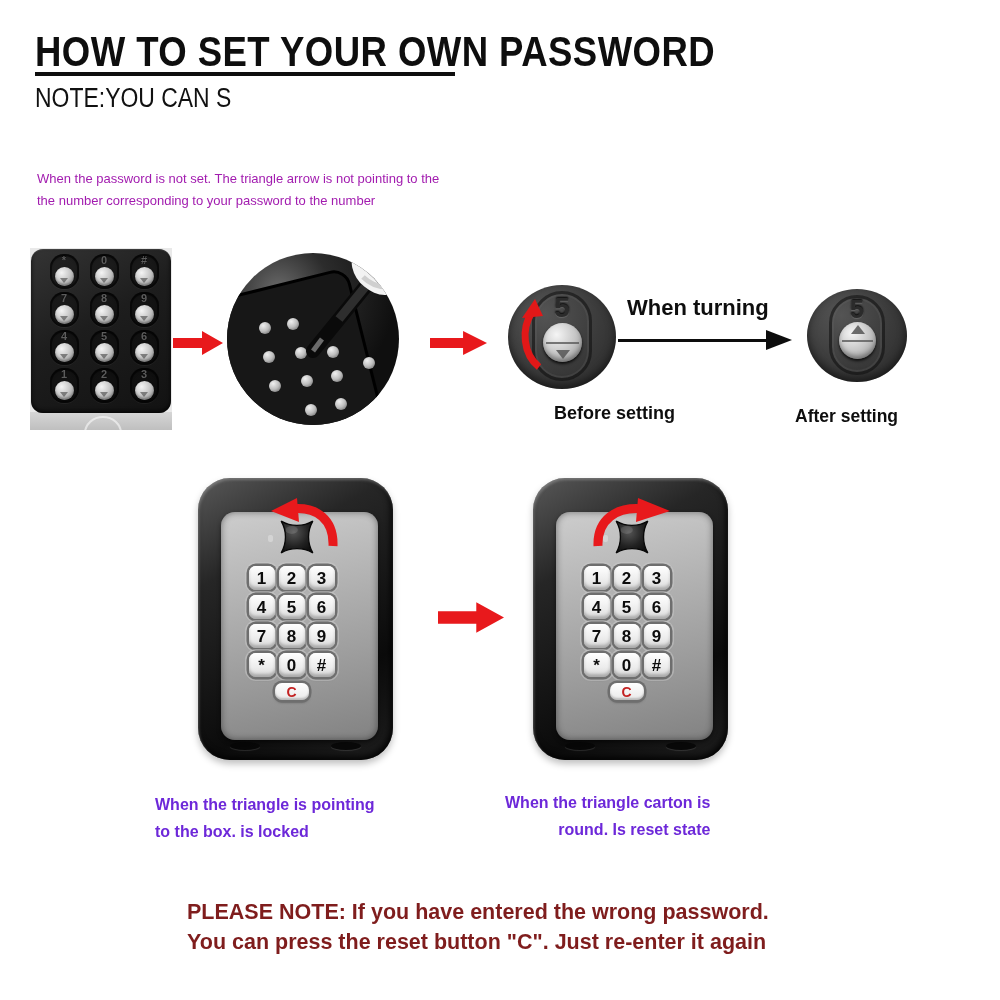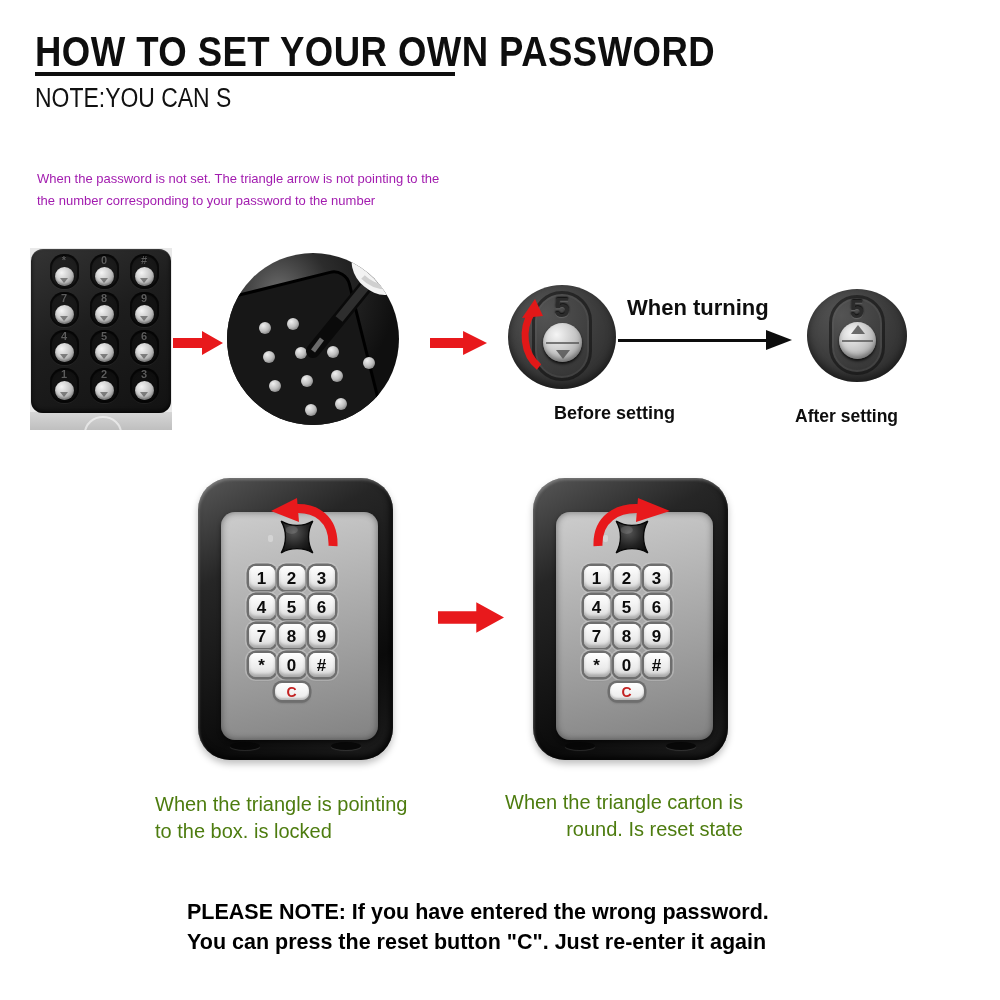--- a/index.html
+++ b/index.html
@@ -45,23 +45,23 @@
   .lockbox{width:195px;height:282px;border-radius:32px;background:linear-gradient(150deg,#585858,#262626 28%,#0b0b0b 72%,#1e1e1e 100%);box-shadow:inset 1px 2px 3px rgba(255,255,255,.28), inset -2px -3px 6px rgba(0,0,0,.9), 0 4px 7px rgba(0,0,0,.25);}
   .face{position:absolute;left:23px;right:15px;top:34px;bottom:20px;border-radius:14px;background:linear-gradient(168deg,#cdcdcd 0%,#b3b3b3 35%,#9d9d9d 65%,#828282 100%);box-shadow:inset 0 0 7px rgba(0,0,0,.45), 0 2px 4px rgba(0,0,0,.5);}
   .indicator-mark{position:absolute;width:5px;height:7px;border-radius:2px;background:#d6d6d6;left:70px;top:57px;opacity:.9;}
   .keypad{position:absolute;left:0;right:8px;top:88px;display:grid;grid-template-columns:repeat(3,26px);grid-auto-rows:24px;column-gap:4px;row-gap:5px;justify-content:center;}
   .key{background:linear-gradient(180deg,#ffffff,#ececec 60%,#d8d8d8);border-radius:7px;box-shadow:0 0 0 2.5px #6e6e6e, 0 0 0 4px rgba(200,200,200,.55), 0 2px 3px rgba(0,0,0,.55), inset 0 1px 1px #fff, inset 0 -3px 3px rgba(0,0,0,.22);display:flex;align-items:center;justify-content:center;font-size:17px;font-weight:800;color:#0c0c0c;line-height:1;}
   .key-reset{position:absolute;left:50%;top:205px;width:34px;height:17px;margin-left:-21px;background:linear-gradient(180deg,#ffffff,#e9e9e9);border-radius:7px;box-shadow:0 0 0 2.5px #6e6e6e, 0 2px 3px rgba(0,0,0,.55), inset 0 -2px 2px rgba(0,0,0,.2);display:flex;align-items:center;justify-content:center;font-size:14px;font-weight:800;color:#c32222;}
   .slot-hole{position:absolute;bottom:10px;width:30px;height:8px;border-radius:50%;background:#060606;opacity:.85;box-shadow:0 1px 1px rgba(255,255,255,.15);}
   .knob-svg{position:absolute;top:37px;width:46px;height:44px;}
 
   
-  .caption{font-size:20px;font-weight:400;line-height:27px;color:#4d7c0f;}
+  .caption{font-size:16px;font-weight:700;line-height:27px;color:#6d28d9;}
   .caption div{white-space:nowrap;}
-  .footer-note{left:187px;top:897px;font-size:21.5px;font-weight:600;line-height:30px;color:#000000;}
+  .footer-note{left:187px;top:897px;font-size:21.5px;font-weight:600;line-height:30px;color:#7f1d1d;}
   .footer-note div{white-space:nowrap;}
 </style>
 </head>
 <body>
 
 <div class="abs title">HOW TO SET YOUR OWN PASSWORD</div>
 <div class="abs title-underline"></div>
 <div class="abs note-line">NOTE:YOU CAN S</div>
 
 <div class="abs intro">

